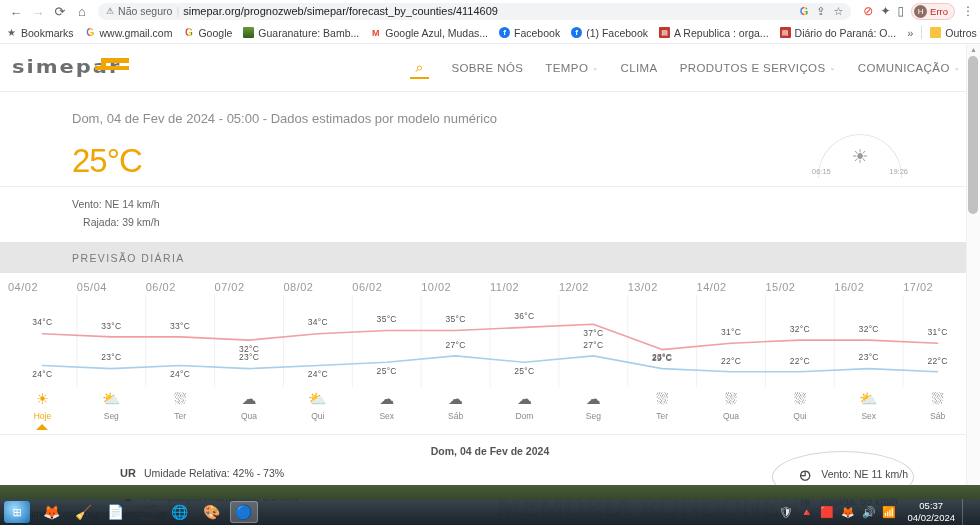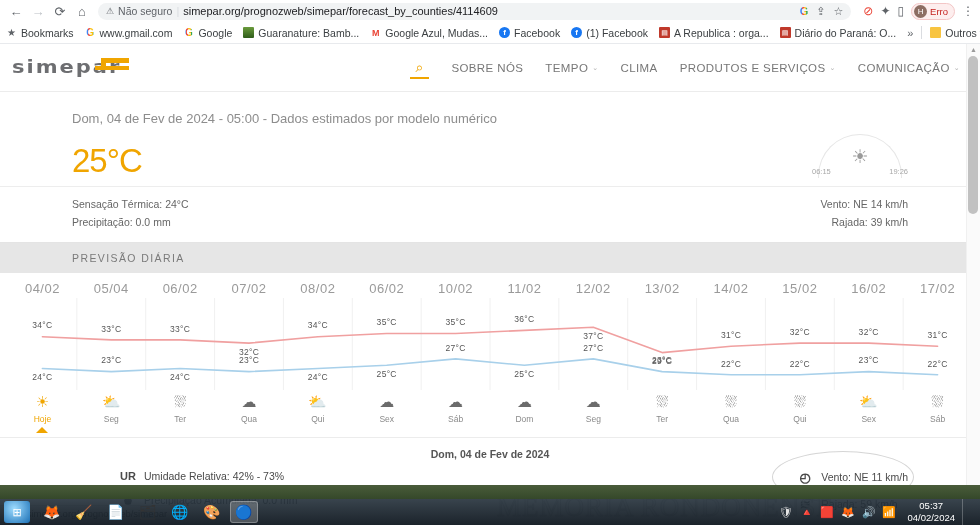--- a/index.html
+++ b/index.html
@@ -201,22 +201,22 @@
   
   .forecast {
     position: relative;
     padding: 0 0 0 0;
     background: #fff;
   }
   .date-row {
     display: flex; padding: 8px 8px 0 8px;
   }
   .date-cell {
-    flex: 1 1 0; text-align: center;
-    font-size: 13px; color: #9a9a9a; letter-spacing: .5px;
+    flex: 1 1 0; text-align: left;
+    font-size: 11px; color: #9a9a9a; letter-spacing: .5px;
   }
   .chart-area {
     position: relative; height: 92px; margin: 2px 8px 0;
   }
   .chart-area svg { position: absolute; inset: 0; width: 100%; height: 100%; }
   .chart-labels { position: absolute; inset: 0; }
   .t-label {
     position: absolute; transform: translateX(-50%);
     font-size: 8.5px; color: #555; white-space: nowrap;
     letter-spacing: .3px;
@@ -425,24 +425,20 @@
     <div class="big-temp">25°C</div>
     <div class="sun-widget">
       <span class="sun-arc"></span>
       <span class="sun-glyph">☀</span>
       <span class="sun-time left">06:15</span>
       <span class="sun-time right">19:26</span>
     </div>
   </div>
 
   <div class="metrics-row">
-    <div class="metrics-left">
-      <div>Sensação Térmica: 24°C</div>
-      <div>Precipitação: 0.0 mm</div>
-    </div>
     <div class="metrics-right">
       <div>Vento: NE 14 km/h</div>
       <div>Rajada: 39 km/h</div>
     </div>
   </div>
 
   <div class="band-title">PREVISÃO DIÁRIA</div>
 
   <div class="forecast">
     <div class="date-row" id="date-row">

